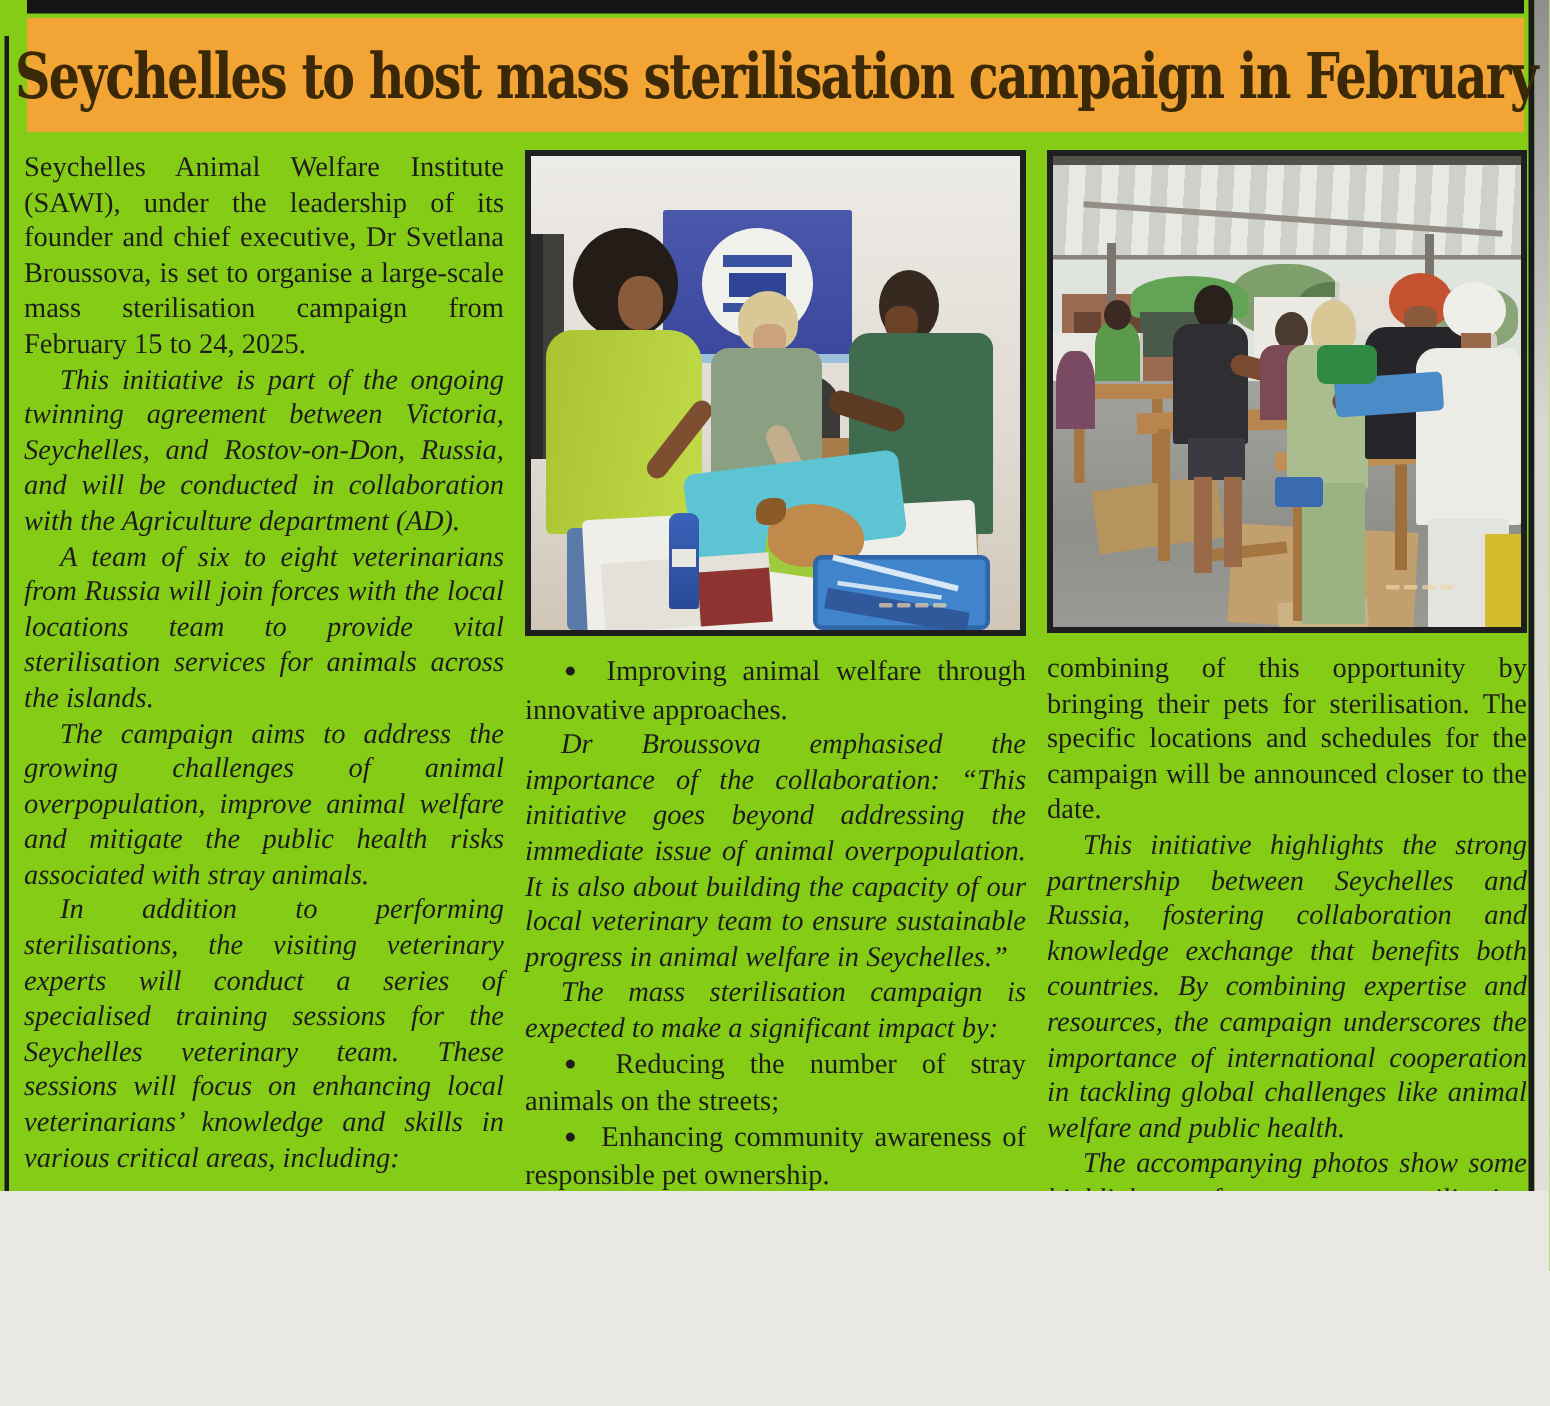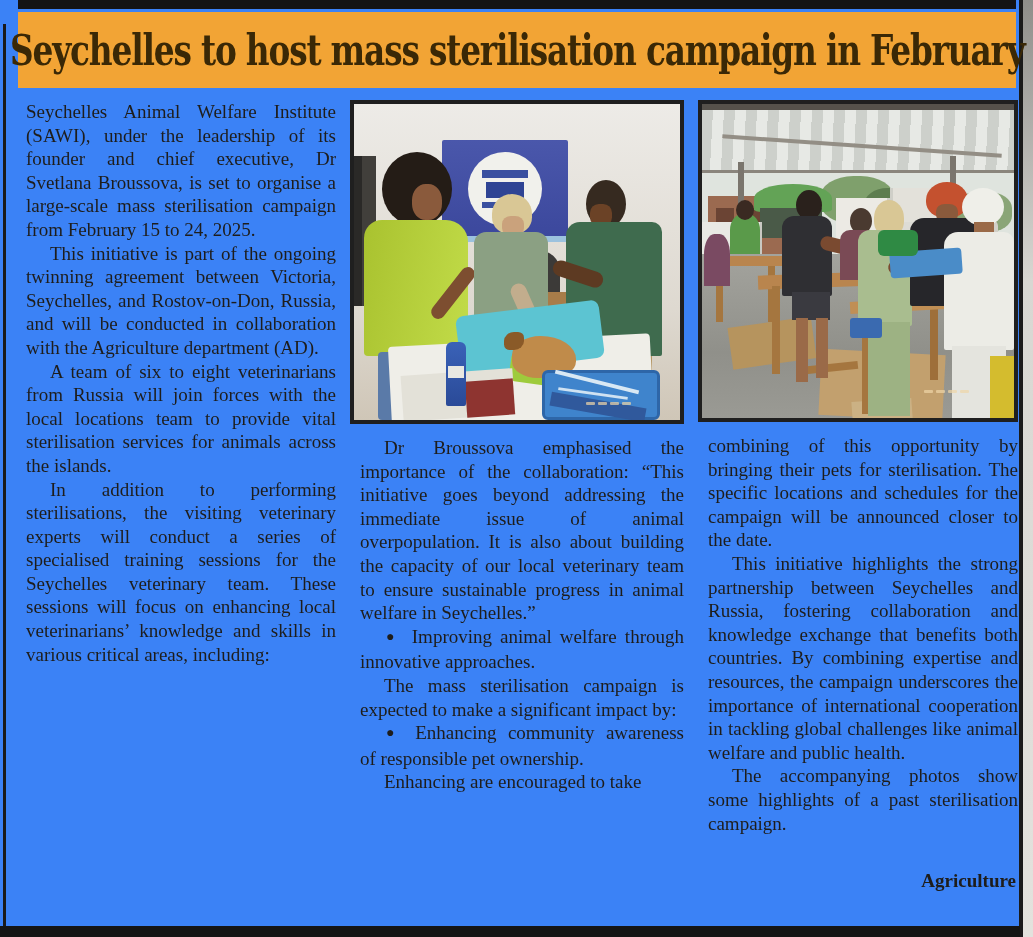--- a/index.html
+++ b/index.html
@@ -1,39 +1,39 @@
 <!DOCTYPE html>
 <html lang="en"><head>
 <meta charset="utf-8">
 <style>
   html,body{margin:0;padding:0;background:#e9e8e4;}
-  .page{position:relative;width:1033px;height:937px;background:#3b82f6;overflow:hidden;
+  .page{position:relative;width:1033px;height:794px;background:#84cc16;overflow:hidden;
         font-family:"Liberation Serif",serif;color:#1e1d1b;}
   
   .top-bar{position:absolute;left:18px;top:0;width:998px;height:9px;background:#141414;}
   .bottom-bar{position:absolute;left:0;top:926px;width:1020px;height:11px;background:#141414;}
   .left-rule{position:absolute;left:3px;top:24px;width:3px;height:904px;background:#1a1a1a;}
   .right-rule{position:absolute;left:1019px;top:0;width:4px;height:937px;background:#1a1a1a;}
   .edge-strip{position:absolute;left:1023px;top:0;width:10px;height:937px;
               background:linear-gradient(#8f8e8a,#d8d7d2 30%,#e3e2dd);}
   
   .banner{position:absolute;left:18px;top:12px;width:998px;height:76px;background:#f2a435;
           display:flex;align-items:center;justify-content:center;}
   .banner-title{display:inline-block;white-space:nowrap;font-family:"DejaVu Serif",serif;
                 font-weight:bold;font-size:42px;letter-spacing:-1.5px;color:#3a2806;
                 transform:scaleX(0.78);transform-origin:center;}
   
   .col{position:absolute;top:100px;font-size:19px;line-height:23.6px;}
   .col-1{left:16px;width:320px;}
   .col-2{left:350px;width:334px;}
   .col-3{left:698px;width:320px;}
-  .col-text{text-align:justify;margin-left:10px;}
+  .col-text{text-align:justify;}
   .col-2 .col-text,.col-3 .col-text{margin-top:12px;}
   .block{margin:0;text-align:justify;}
-  .para{text-indent:24px;}
+  .para{text-indent:24px;font-style:italic;}
   .bullet{text-indent:26px;}
   .glyph{font-size:14px;margin-right:14px;position:relative;top:-2px;}
   .byline{margin-top:34px;text-align:right;font-weight:bold;font-size:19px;padding-right:2px;}
   
   .photo{position:relative;border:4px solid #1f1f1f;background:#ddd;overflow:hidden;}
   .photo-mid{width:326px;height:316px;}
   .photo-right{width:312px;height:314px;}
   .s{position:absolute;}
   .stamp{position:absolute;display:flex;gap:3px;opacity:.7;}
   .stamp i{display:block;width:9px;height:3px;background:#efd6a8;border-radius:1px;}
@@ -51,20 +51,21 @@
 
   <div class="banner" style="background: rgb(242, 164, 53);">
     <span class="banner-title" style="color: rgb(58, 40, 6);">Seychelles to host mass sterilisation campaign in February</span>
   </div>
 
   <div class="col col-1">
     <div class="col-text">
         <p class="block lead">Seychelles Animal Welfare Institute (SAWI), under the leadership of its founder and chief executive, Dr Svetlana Broussova, is set to organise a large-scale mass sterilisation campaign from February 15 to 24, 2025.</p>
         <p class="block para">This initiative is part of the ongoing twinning agreement between Victoria, Seychelles, and Rostov-on-Don, Russia, and will be conducted in collaboration with the Agriculture department (AD).</p>
         <p class="block para">A team of six to eight veterinarians from Russia will join forces with the local locations team to provide vital sterilisation services for animals across the islands.</p>
+        <p class="block para">The campaign aims to address the growing challenges of animal overpopulation, improve animal welfare and mitigate the public health risks associated with stray animals.</p>
         <p class="block para">In addition to performing sterilisations, the visiting veterinary experts will conduct a series of specialised training sessions for the Seychelles veterinary team. These sessions will focus on enhancing local veterinarians’ knowledge and skills in various critical areas, including:</p>
       </div>
   </div>
 
   <div class="col col-2">
     <div class="photo photo-mid">
 
       <div class="s" style="left:0;top:0;width:326px;height:316px;background:linear-gradient(#edebe7,#ded9d0 65%,#cfc6b7);"></div>
       <div class="s" style="left:0;top:52px;width:22px;height:150px;background:#413f3b;"></div>
       <div class="s" style="left:0;top:52px;width:8px;height:150px;background:#2a2927;"></div>
@@ -121,23 +122,24 @@
         <div class="s" style="left:94px;top:66px;width:16px;height:12px;background:#e8e8e2;"></div>
       </div>
       <div class="stamp" style="left:232px;top:298px;">
           <i></i>
           <i></i>
           <i></i>
           <i></i>
         </div>
     </div>
     <div class="col-text">
+        <p class="block bullet"><span class="glyph">●</span>Improving animal welfare through innovative approaches.</p>
         <p class="block para">Dr Broussova emphasised the importance of the collaboration: “This initiative goes beyond addressing the immediate issue of animal overpopulation. It is also about building the capacity of our local veterinary team to ensure sustainable progress in animal welfare in Seychelles.”</p>
-        <p class="block bullet"><span class="glyph">●</span>Improving animal welfare through innovative approaches.</p>
         <p class="block para">The mass sterilisation campaign is expected to make a significant impact by:</p>
+        <p class="block bullet"><span class="glyph">●</span>Reducing the number of stray animals on the streets;</p>
         <p class="block bullet"><span class="glyph">●</span>Enhancing community awareness of responsible pet ownership.</p>
         <p class="block para">Enhancing are encouraged to take</p>
       </div>
   </div>
 
   <div class="col col-3">
     <div class="photo photo-right">
 
       <div class="s" style="left:0;top:0;width:312px;height:160px;background:#dfe4de;"></div>
 

